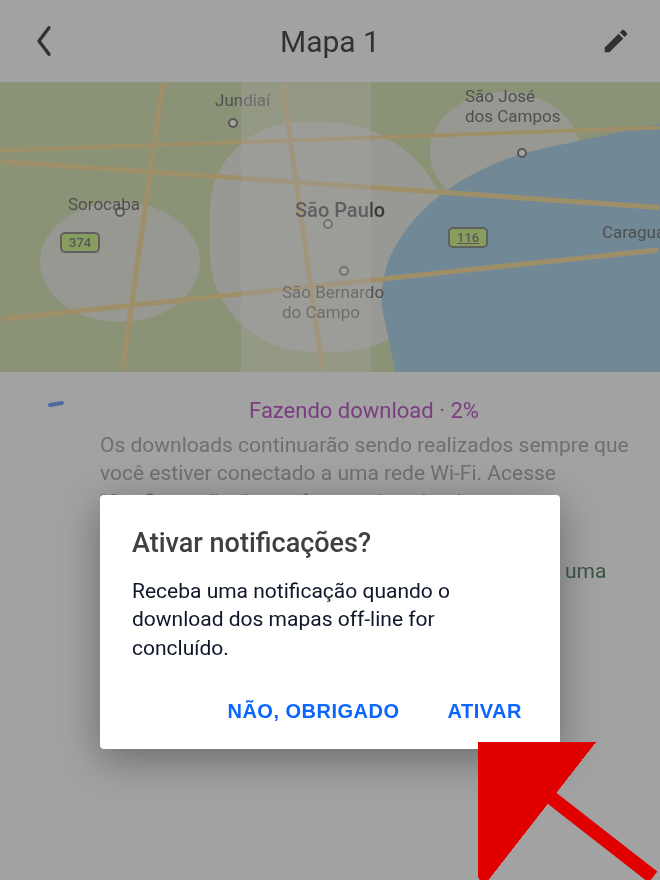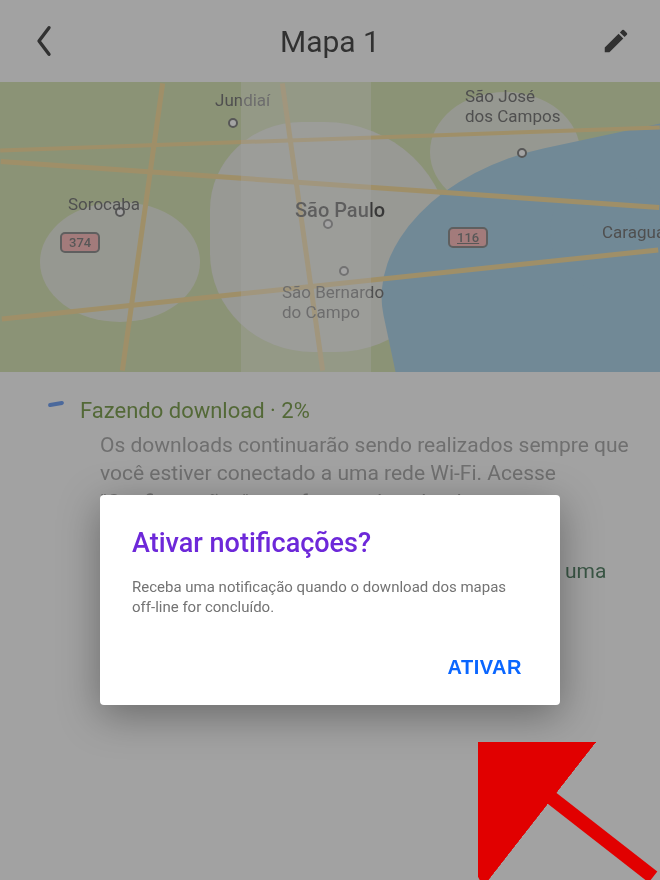--- a/index.html
+++ b/index.html
@@ -25,49 +25,49 @@
   .urban2 { position:absolute; left:40px; top:120px; width:160px; height:120px;
             background:#e7e7e2; border-radius:50%; opacity:0.8; }
   .urban3 { position:absolute; right:80px; top:10px; width:150px; height:120px;
             background:#e7e7e2; border-radius:50%; opacity:0.8; }
   .road { position:absolute; background:#f4d17a; }
   .r1 { left:0; top:100px; width:660px; height:5px; transform:rotate(4deg); }
   .r2 { left:300px; top:0; width:5px; height:290px; transform:rotate(-8deg); }
   .r3 { left:0; top:200px; width:660px; height:5px; transform:rotate(-6deg); }
   .r4 { left:140px; top:0; width:5px; height:290px; transform:rotate(8deg); }
   .r5 { left:0; top:55px; width:660px; height:4px; transform:rotate(-2deg); }
-  .shield { position:absolute; background:#fca5a5; border:2px solid #666; color:#555;
+  .shield { position:absolute; background:#bef264; border:2px solid #666; color:#555;
             font-size:13px; font-weight:500; padding:2px 7px; border-radius:5px;
             line-height:1; }
   .s1 { left:60px; top:150px; }
   .s2 { left:448px; top:145px;text-decoration:underline; }
   .city-dot { position:absolute; width:10px; height:10px; border:2px solid #555;
               border-radius:50%; background:#fff; }
   .city-label { position:absolute; font-size:17px; color:#444; white-space:nowrap; }
   .city-label.emph { color:#111; font-weight:500; font-size:20px; }
   
   .sel { position:absolute; left:241px; top:0; width:130px; height:290px;
          background:rgba(255,255,255,0.35); }
 
   
   .body-area { padding: 26px 30px 0 30px; position:relative; }
   .spinner { position:absolute; left:48px; top:30px; width:16px; height:4px;
              background:#3b7ced; border-radius:2px; transform:rotate(-10deg); }
-  .status-line { margin-left:50px; font-size:22px; color:#4d7c0f; }
+  .status-line { margin-left:68px; font-size:22px; color:#a21caf;text-align:center; }
   .desc { margin-left:70px; margin-top:8px; font-size:21px; color:#8a8a8a; line-height:1.35; }
 
   
   .scrim { position:absolute; inset:0; background:rgba(90,90,90,0.55); }
 
   
   .dialog { position:absolute; left:100px; top:495px; width:460px; background:#fff;
             border-radius:4px; box-shadow:0 10px 40px rgba(0,0,0,0.35);
             padding:32px 32px 20px 32px; }
-  .dialog-title { font-size:27px; color:#6d28d9; font-weight:500; margin-bottom:18px; }
-  .dialog-text { font-size:15px; color:#737373; line-height:1.35; }
+  .dialog-title { font-size:27px; color:#404040; font-weight:500; margin-bottom:18px; }
+  .dialog-text { font-size:21px; color:#0f172a; line-height:1.35; }
   .dialog-actions { margin-top:38px; display:flex; justify-content:flex-end; gap:48px;
                     padding-right:6px; padding-bottom:6px; }
   .dialog-btn { font-size:20px; font-weight:600; color:#0a66ff; letter-spacing:0.5px;
                 background:none; border:none; cursor:pointer; }
 
   
   .arrow { position:absolute; left:478px; top:742px; pointer-events:none; }
 </style>
 </head>
 <body>
@@ -135,20 +135,21 @@
   </div>
 
   <div style="position:absolute; left:565px; top:559px; font-size:21px; color:#14532d;">uma</div>
 
   <div class="scrim"></div>
 
   <div class="dialog">
     <div class="dialog-title">Ativar notificações?</div>
     <div class="dialog-text">Receba uma notificação quando o download dos mapas off-line for concluído.</div>
     <div class="dialog-actions">
+      <button class="dialog-btn">NÃO, OBRIGADO</button>
       <button class="dialog-btn">ATIVAR</button>
     </div>
   </div>
 
   <svg class="arrow" width="190" height="150">
     <defs>
       <marker id="ah" markerWidth="18" markerHeight="16" refX="4" refY="8" orient="auto">
         <polygon points="0,0 18,8 0,16" fill="#e10000"></polygon>
       </marker>
     </defs>

